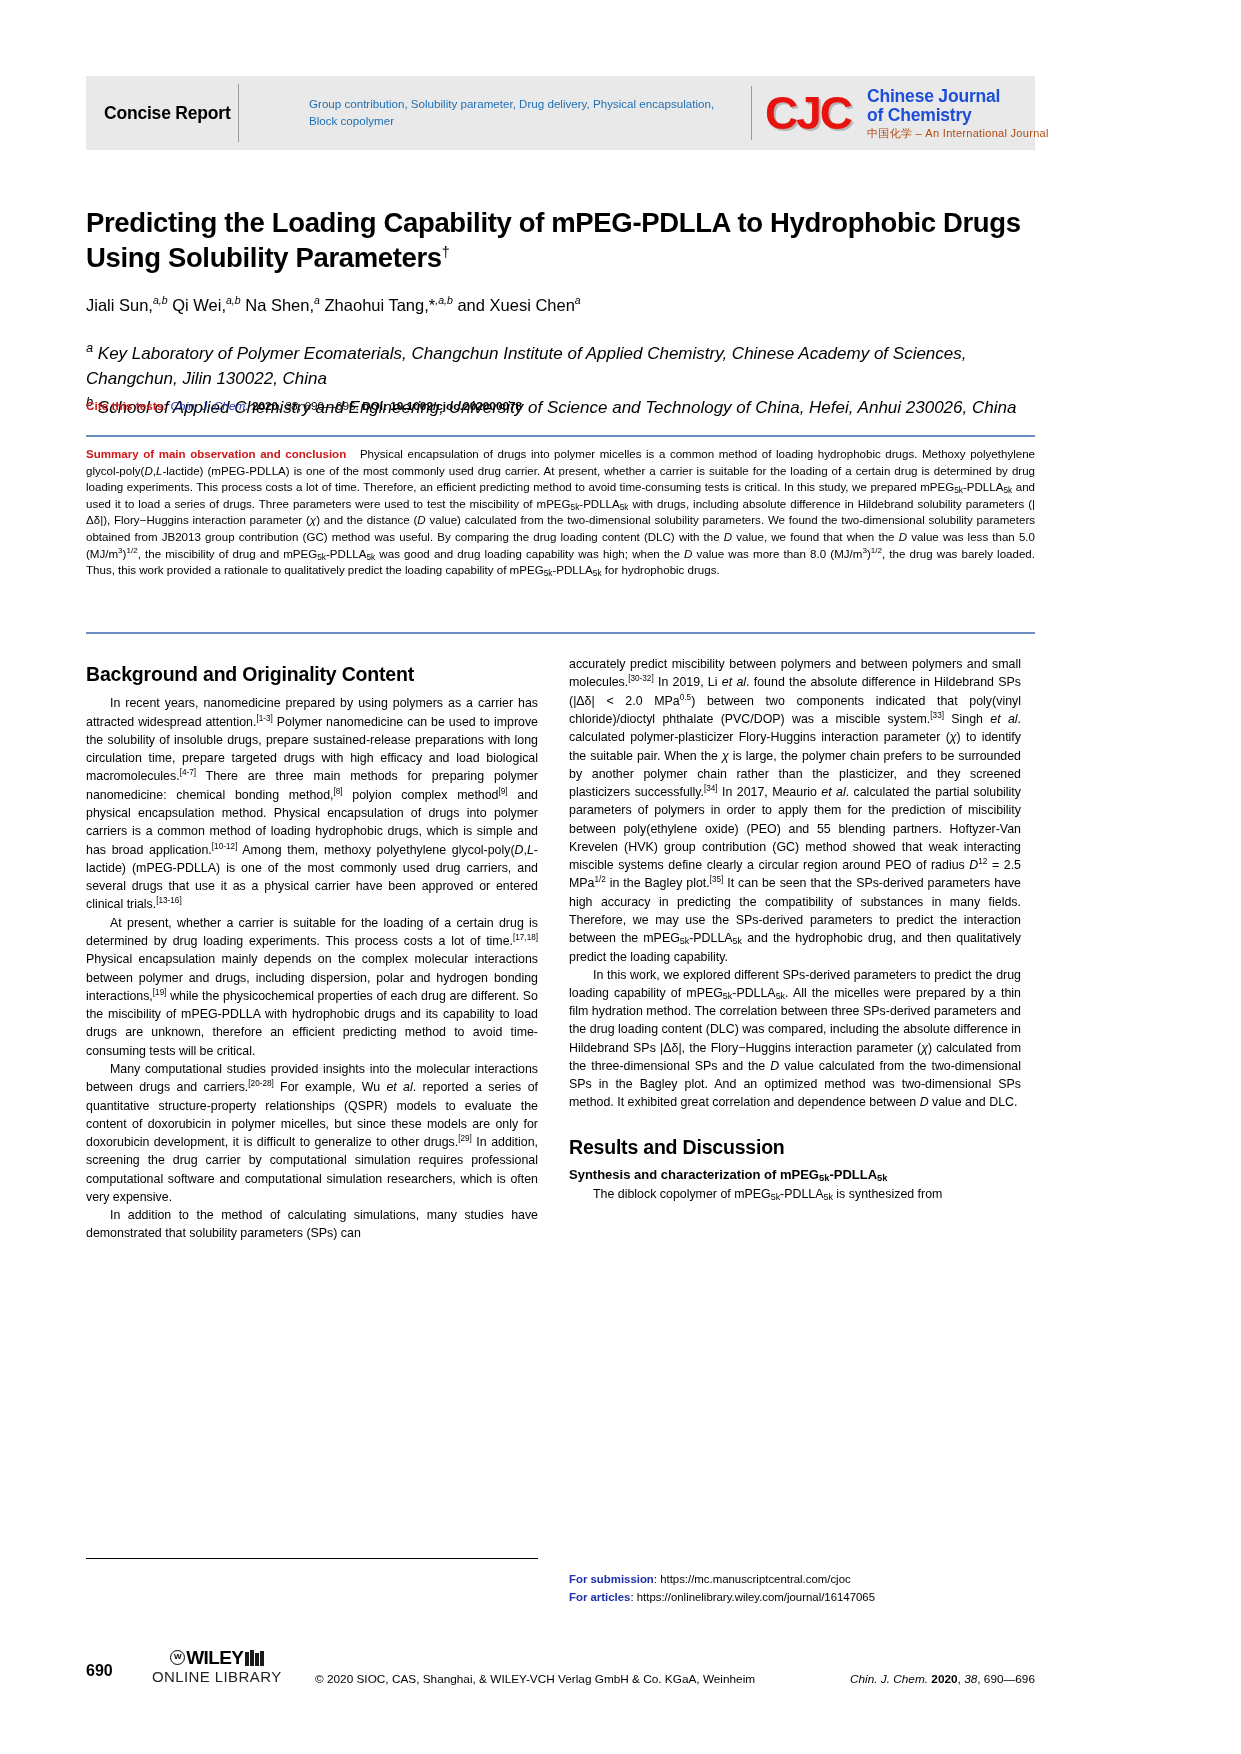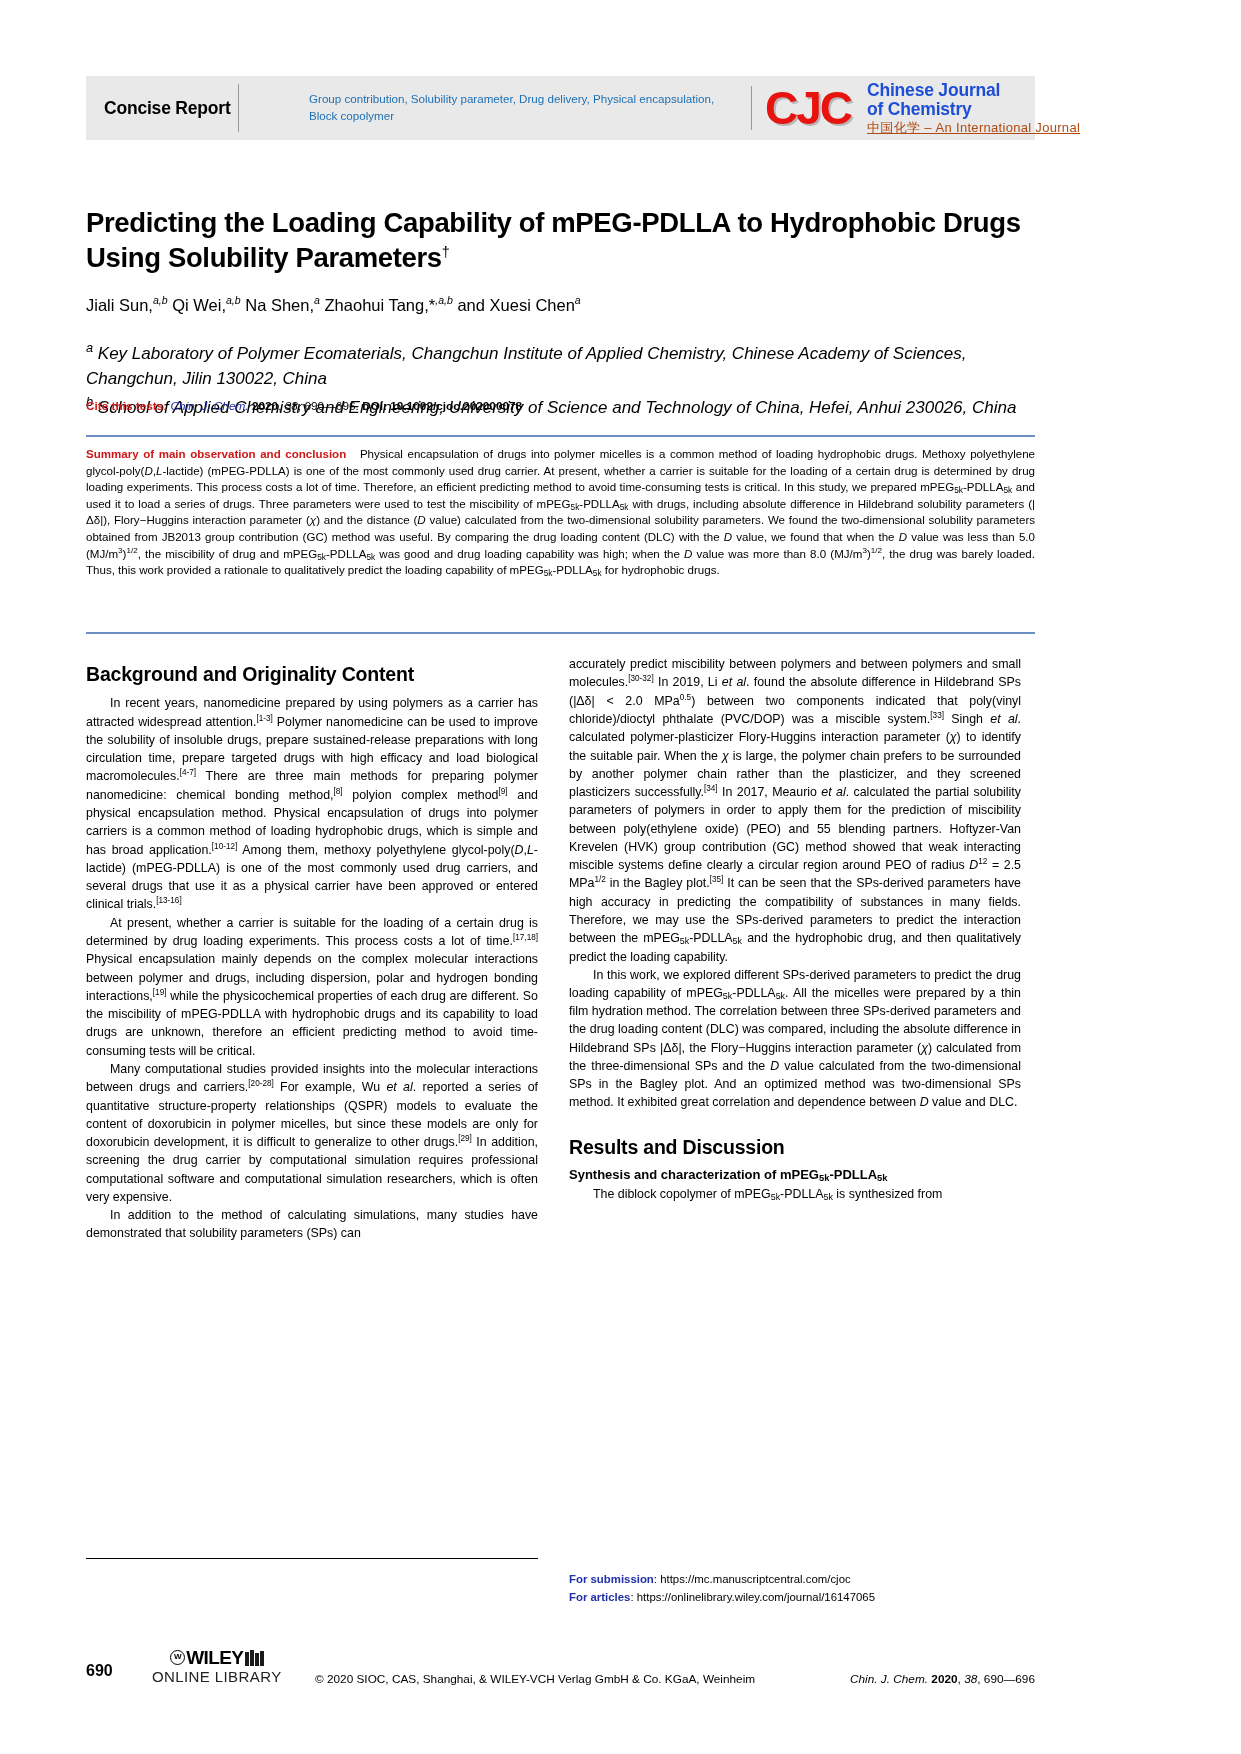--- a/index.html
+++ b/index.html
@@ -22,21 +22,21 @@
     height: 1754px;
     background: #fff;
   }
 
   
   .banner {
     position: absolute;
     left: 86px;
     top: 76px;
     width: 949px;
-    height: 64px;
+    height: 74px;
     background: #e9e9e9;
     display: flex;
     align-items: stretch;
   }
   .banner-type {
     width: 152px;
     display: flex;
     align-items: center;
     padding-left: 18px;
     box-sizing: border-box;
@@ -97,26 +97,25 @@
   .cjc-text {
     line-height: 1.12;
   }
   .cjc-l1, .cjc-l2 {
     font-size: 17.5px;
     font-weight: bold;
     color: #1d4ed8;
     letter-spacing: -0.2px;
   }
   .cjc-sub {
-    font-size: 13px;
+    font-size: 11px;
     color: #b04a12;
     letter-spacing: 0.3px;
     margin-top: 1px;
     white-space: nowrap;
-    text-decoration: underline;
   }
 
   
   .title {
     position: absolute;
     left: 86px;
     top: 205px;
     width: 940px;
     font-size: 27.5px;
     font-weight: bold;

